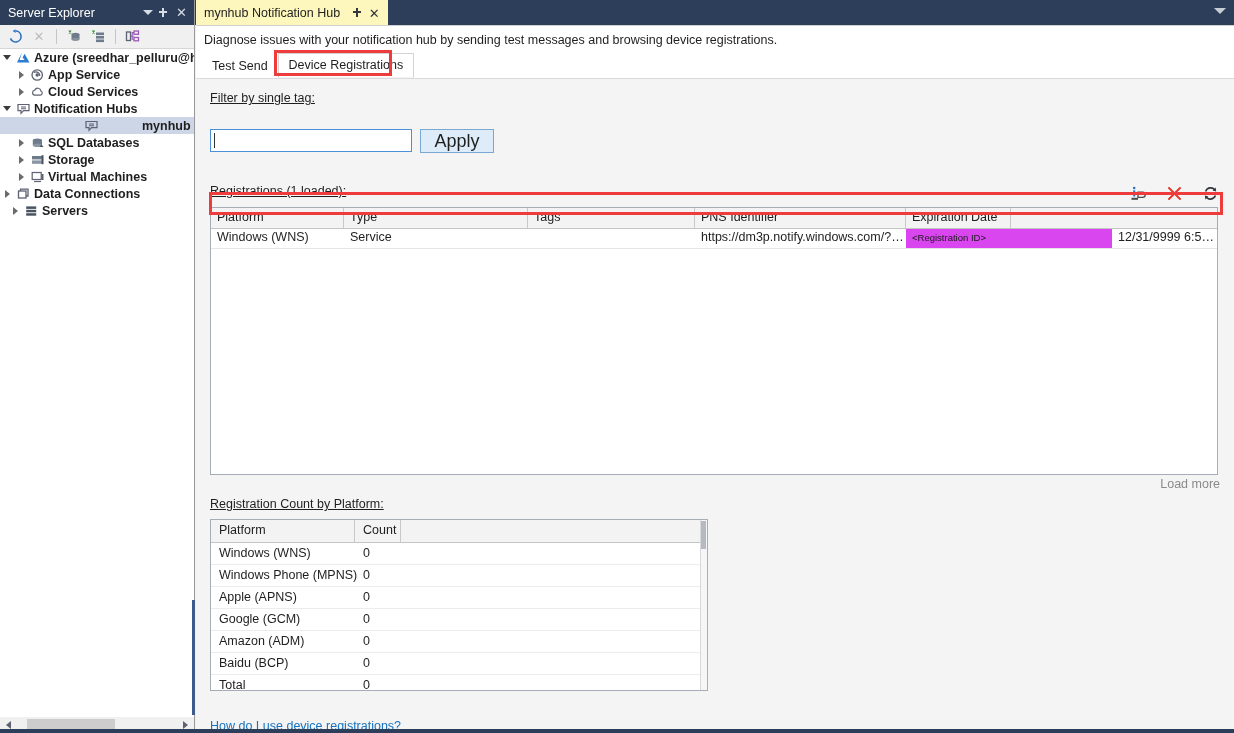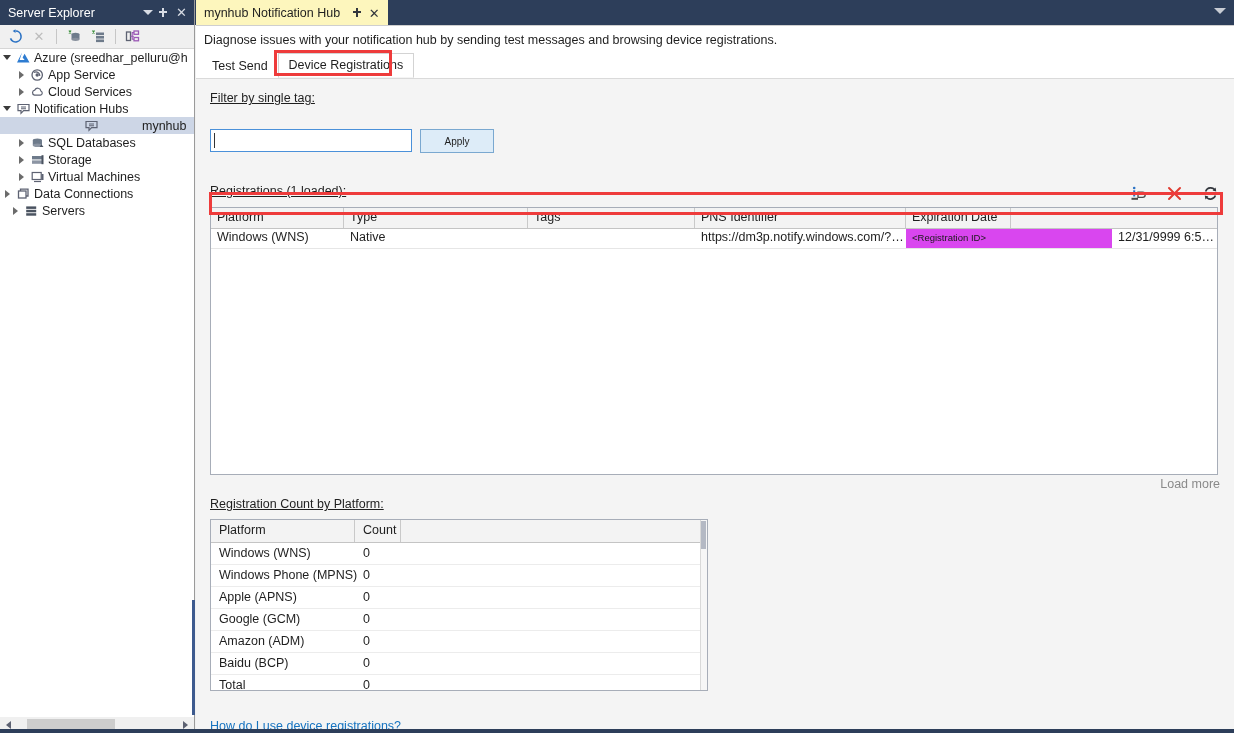--- a/index.html
+++ b/index.html
@@ -98,20 +98,21 @@
 
   
   .se-tree {
     position: absolute;
     left: 0; top: 49px;
     width: 194px; bottom: 12px;
     background: #ffffff;
     overflow: hidden;
     font-size: 12.5px;
     color: #1e1e1e;
+    font-weight: bold;
   }
   .tnode {
     display: flex; align-items: center;
     height: 17px;
     white-space: nowrap;
     cursor: default;
   }
   .tnode.selected { background: #cdd6e6; gap: 40px; }
   .t-exp {
     width: 14px; flex: 0 0 14px;
@@ -246,21 +247,21 @@
     padding-left: 3px;
   }
   .caret {
     width: 1px; height: 15px; background: #333;
   }
   .btn-apply {
     position: absolute; left: 224px; top: 50px;
     width: 74px; height: 24px;
     background: #ddecf8;
     border: 1px solid #7aa8d0;
-    font-size: 10px; color: #1e1e1e;
+    font-size: 18px; color: #1e1e1e;
     display: flex; align-items: center; justify-content: center;
     cursor: default;
   }
 
   
   .grid-tools {
     position: absolute; right: 14px; top: 104px;
     display: flex; align-items: center; gap: 16px;
   }
   .gtool {
@@ -637,21 +638,21 @@
         <div class="grid-head">
             <div class="gh" style="width: 133px;">Platform</div>
             <div class="gh" style="width: 184px;">Type</div>
             <div class="gh" style="width: 167px;">Tags</div>
             <div class="gh" style="width: 211px;">PNS Identifier</div>
             <div class="gh" style="width: 105px;">Expiration Date</div>
           </div>
         <div>
             <div class="grid-row">
               <div class="gc" style="width: 133px;">Windows (WNS)</div>
-              <div class="gc" style="width: 184px;">Native</div>
+              <div class="gc" style="width: 184px;">Service</div>
               <div class="gc" style="width: 167px;"></div>
               <div class="gc" style="width: 211px;">https://dm3p.notify.windows.com/?to...</div>
               <div class="gc redacted" style="width: 206px;">&lt;Registration ID&gt;</div>
               <div class="gc" style="width: 105px;">12/31/9999 6:59:59 PM</div>
             </div>
           </div>
       </div>
 
       <div class="loadmore">Load more</div>
 

